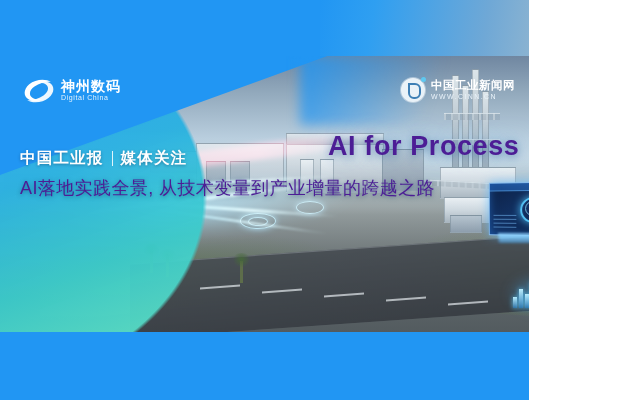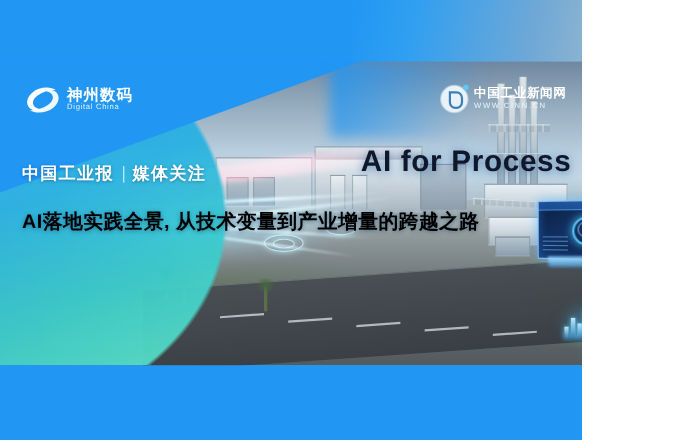--- a/index.html
+++ b/index.html
@@ -447,43 +447,43 @@
     white-space: nowrap;
     text-shadow: 0 1px 3px rgba(10,50,90,.45);
   }
   .kicker-sep {
     display: inline-block;
     width: 1px;
     height: 15px;
     background: rgba(255,255,255,.85);
   }
   .title-main {
-    margin-top: 20px;
-    color: #000000;
+    margin-top: 7px;
+    color: #4c1d95;
     font-size: 18px;
-    font-weight: bold;
+    font-weight: normal;
     letter-spacing: .4px;
     white-space: nowrap;
     text-shadow: 0 1px 4px rgba(10,50,90,.5);
   }
   .subtitle {
     margin-top: 11px;
     color: #ffffff;
     font-size: 13px;
     letter-spacing: .3px;
     white-space: nowrap;
     text-shadow: 0 1px 4px rgba(10,50,90,.5);
   }
 
   
   .ai-title {
     position: absolute;
     left: 328px;
     top: 131px;
-    color: #0f172a;
+    color: #4c1d95;
     font-size: 27px;
     font-weight: bold;
     letter-spacing: .6px;
     white-space: nowrap;
     text-shadow: 0 2px 8px rgba(20,70,130,.55), 0 0 22px rgba(150,215,255,.55);
   }
 </style>
 </head>
 <body>
 

